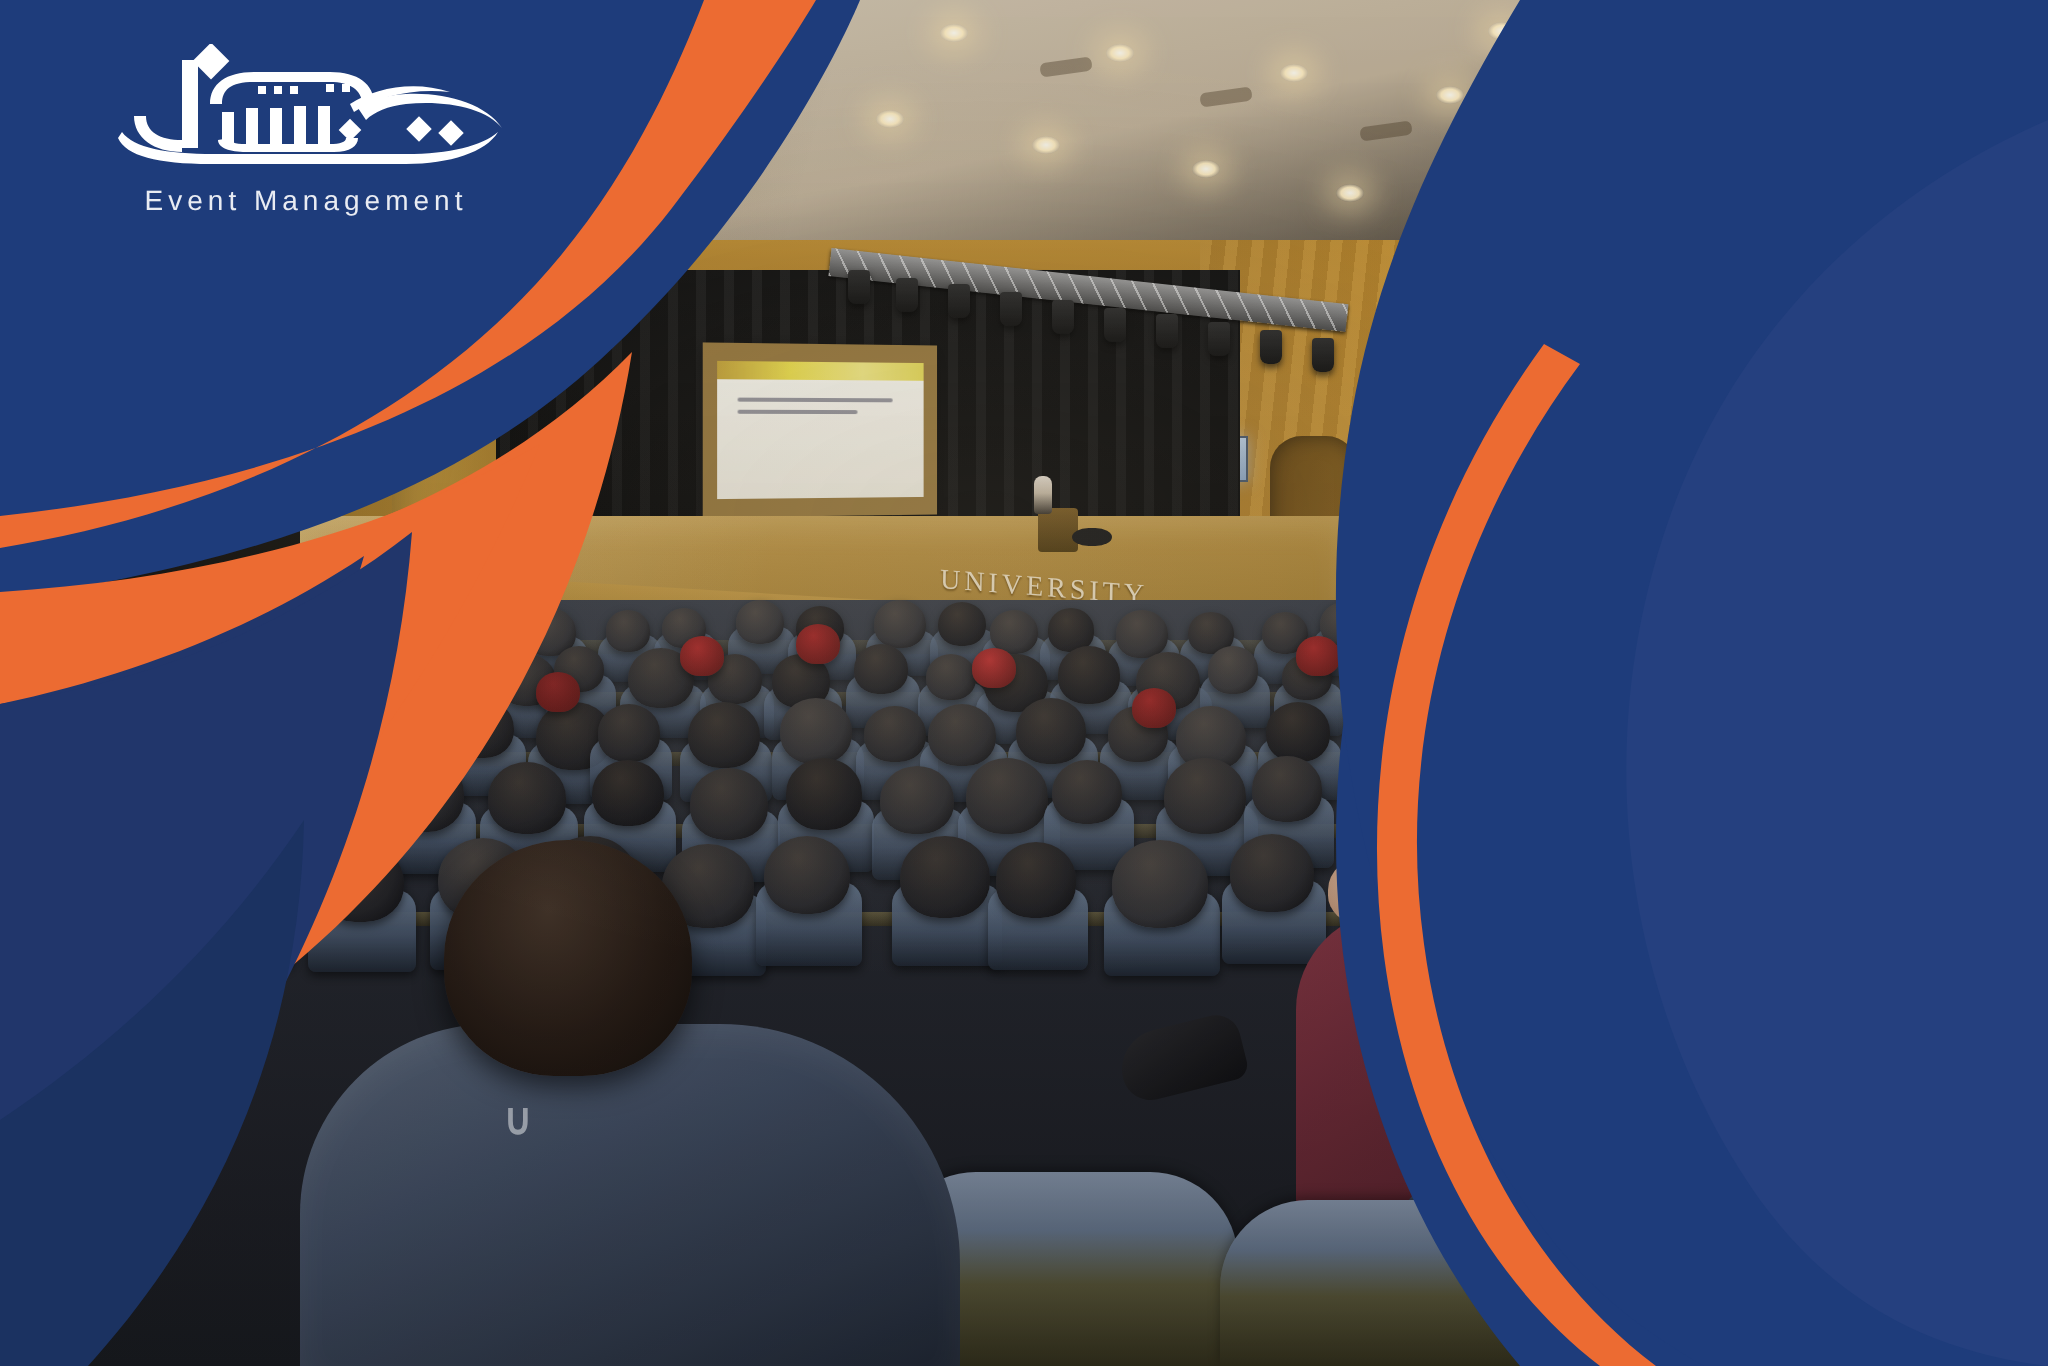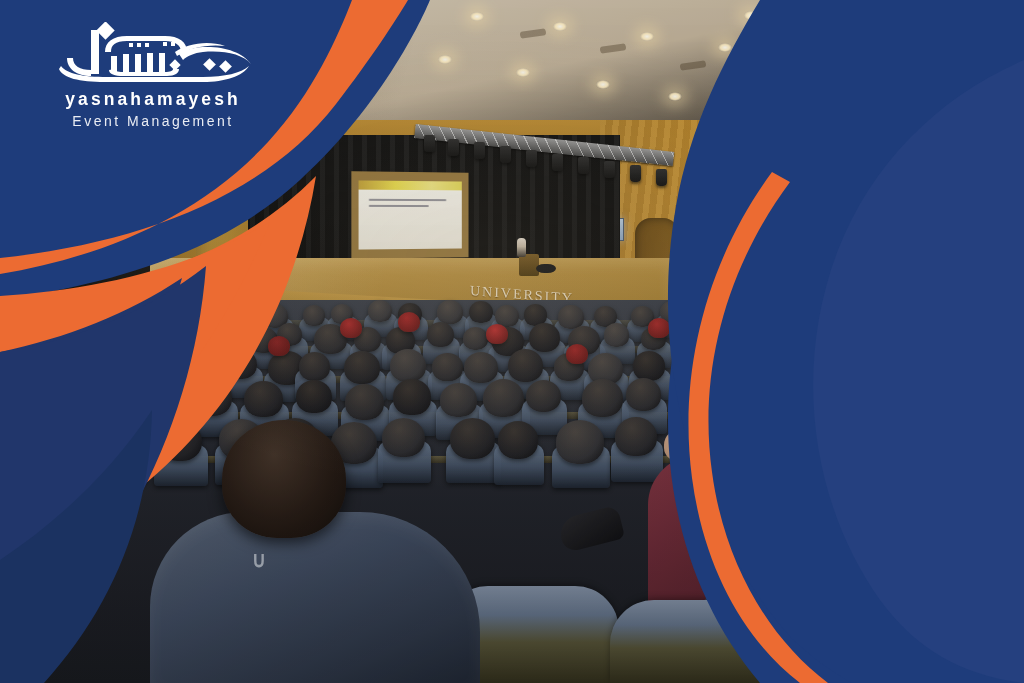--- a/index.html
+++ b/index.html
@@ -740,17 +740,16 @@
         <rect x="168" y="40" width="9" height="9" transform="rotate(45 172.5 44.5)"></rect>
         <rect x="118" y="39" width="8" height="8" transform="rotate(45 122 43)"></rect>
 
         <rect x="76" y="21" width="4" height="4"></rect>
         <rect x="84" y="21" width="4" height="4"></rect>
         <rect x="92" y="21" width="4" height="4"></rect>
         <rect x="110" y="20" width="4" height="4"></rect>
         <rect x="118" y="20" width="4" height="4"></rect>
       </g>
     </svg>
-    <span class="logo-name">yasnahamayesh</span>
     <span class="logo-tag">Event Management</span>
   </div>
 
 </div>
 
 </body></html>

